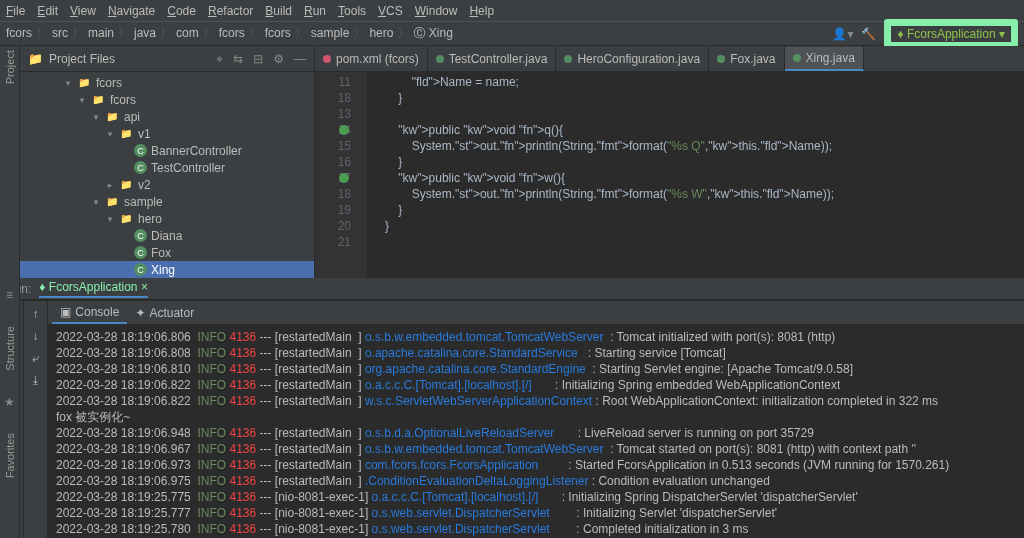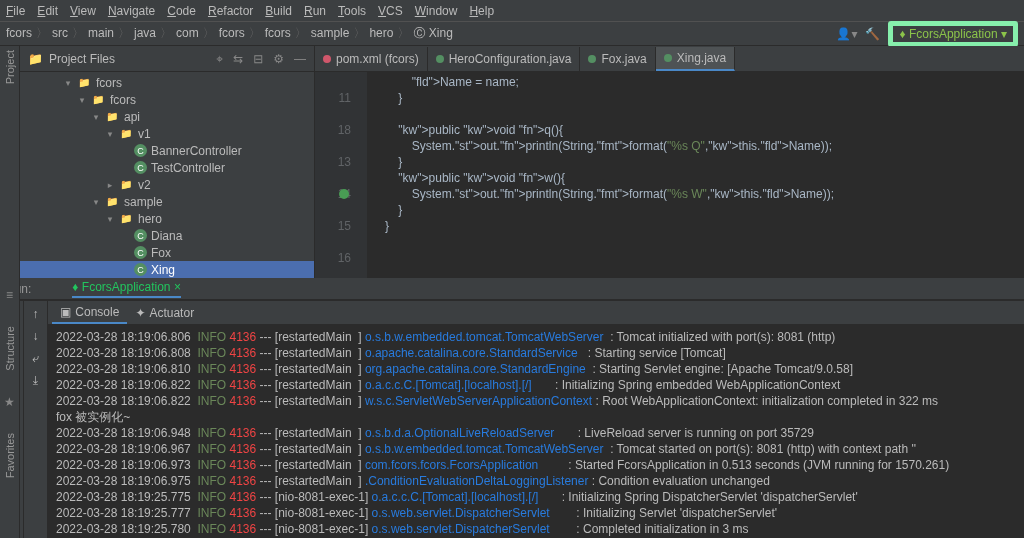--- a/index.html
+++ b/index.html
@@ -4,21 +4,21 @@
 <style>
 * { margin:0; padding:0; box-sizing:border-box; font-family:"Segoe UI",Arial,sans-serif; }
 body { background:#3c3f41; color:#bbbbbb; width:1024px; height:538px; overflow:hidden; font-size:12px; }
 .menubar { height:22px; background:#3c3f41; display:flex; align-items:center; padding:0 6px; border-bottom:1px solid #515151; }
 .menubar span { margin-right:12px; cursor:pointer; }
 .menubar span u { text-decoration:underline; }
 .crumb-row { height:24px; display:flex; align-items:center; padding:0 6px; background:#3c3f41; border-bottom:1px solid #2b2b2b; }
 .crumb-row .crumb { color:#bbbbbb; }
 .crumb-row .sep { color:#666; margin:0 4px; }
 .run-cfg { margin-left:auto; display:flex; align-items:center; gap:8px; }
-.run-cfg .cfg-box { border:5px solid #86efac; padding:1px 6px; border-radius:3px; color:#8bc34a; }
+.run-cfg .cfg-box { border:7px solid #86efac; padding:1px 6px; border-radius:3px; color:#8bc34a; }
 .main-area { display:flex; height:232px; }
 .left-tab { width:20px; background:#3c3f41; border-right:1px solid #2b2b2b; display:flex; flex-direction:column; align-items:center; padding-top:4px; gap:20px; }
 .vlabel { writing-mode:vertical-rl; transform:rotate(180deg); font-size:11px; color:#999; }
 .project-panel { width:295px; background:#3c3f41; border-right:1px solid #2b2b2b; display:flex; flex-direction:column; }
 .pp-header { height:26px; display:flex; align-items:center; padding:0 8px; border-bottom:1px solid #2b2b2b; }
 .pp-header .title { color:#bbbbbb; }
 .pp-header .icons { margin-left:auto; display:flex; gap:10px; color:#888; }
 .tree { flex:1; overflow:auto; font-size:12px; padding:2px 0; }
 .node { display:flex; align-items:center; height:17px; padding-left:4px; cursor:pointer; white-space:nowrap; }
 .node.selected { background:#4b6eaf; color:#fff; }
@@ -29,36 +29,36 @@
 .editor-area { flex:1; background:#2b2b2b; display:flex; flex-direction:column; }
 .tabs { height:26px; background:#3c3f41; display:flex; align-items:flex-end; border-bottom:1px solid #2b2b2b; overflow:hidden; }
 .tab { height:24px; display:flex; align-items:center; padding:0 8px; color:#bbbbbb; border-right:1px solid #2b2b2b; font-size:12px; cursor:pointer; gap:5px; white-space:nowrap; }
 .tab.active { background:#4e5254; border-bottom:2px solid #4a88c7; }
 .tab .dot { width:8px; height:8px; border-radius:4px; display:inline-block; }
 .dot.m { background:#d0576b; }
 .dot.p { background:#62b543; }
 .dot.c { background:#548f62; }
 .code { flex:1; display:flex; font-family:"JetBrains Mono","Consolas",monospace; font-size:12px; overflow:auto; }
 .gutter { width:52px; background:#313335; color:#606366; text-align:right; padding:2px 16px 2px 0; line-height:16px; position:relative; }
-.gutter .ln { height:16px; position:relative;margin-top:16px; }
+.gutter .ln { height:16px; position:relative; }
 .gutter .mark { position:absolute; right:2px; width:10px; height:10px; border-radius:5px; background:#499c54; top:3px; }
 .src { flex:1; padding:2px 0 2px 18px; line-height:16px; color:#a9b7c6; }
 .src .line { height:16px; white-space:pre; }
 .str { color:#6a8759; }
 .run-panel { height:260px; border-top:1px solid #2b2b2b; display:flex; background:#2b2b2b; }
 .run-toolbar { width:24px; background:#3c3f41; display:flex; flex-direction:column; align-items:center; gap:8px; padding:6px 0; border-right:1px solid #2b2b2b; }
 .run-toolbar .tb { width:16px; height:16px; font-size:12px; color:#999; cursor:pointer; }
 .run-toolbar2 { width:24px; background:#3c3f41; display:flex; flex-direction:column; align-items:center; gap:8px; padding:6px 0; border-right:1px solid #2b2b2b; }
 .run-body { flex:1; display:flex; flex-direction:column; }
 .run-tabs { height:24px; background:#3c3f41; display:flex; align-items:center; border-bottom:1px solid #2b2b2b; padding-left:4px; }
 .run-tabs .rt { padding:0 8px; height:22px; display:flex; align-items:center; gap:4px; cursor:pointer; }
 .run-tabs .rt.active { border-bottom:2px solid #4a88c7; }
 .run-title-row { height:22px; background:#3c3f41; display:flex; align-items:center; padding-left:6px; gap:8px; border-bottom:1px solid #2b2b2b; }
 .run-title-row .label { color:#999; }
-.run-title-row .cfg { color:#22c55e; border-bottom:2px solid #4a88c7; padding-bottom:2px;margin-left:33px; }
+.run-title-row .cfg { color:#86efac; border-bottom:2px solid #4a88c7; padding-bottom:2px; }
 .console { flex:1; background:#2b2b2b; font-family:"JetBrains Mono","Consolas",monospace; font-size:12px; line-height:16px; padding:4px 8px; overflow:auto; color:#bbbbbb; white-space:pre; }
 .console .ts { color:#bbbbbb; }
 .console .lvl { color:#6a8759; }
 .console .pid { color:#ef4444; }
 .console .thr { color:#bbbbbb; }
 .console .log { color:#287bde; }
 .console .msg { color:#bbbbbb; }
 .bottom-strip { position:absolute; left:0; top:278px; height:260px; width:20px; background:#3c3f41; border-right:1px solid #2b2b2b; display:flex; flex-direction:column; align-items:center; padding-top:10px; gap:24px; }
 .star { color:#888; }
 .play { color:#499c54; }
@@ -168,20 +168,21 @@
           <span class="toggle"></span>
           <span class="ico class">C</span>
           <span>Xing</span>
         </div>
       </div>
   </div>
 
   <div class="editor-area">
     <div class="tabs" id="etabs">
         <div class="tab"><span class="dot m"></span>pom.xml (fcors)</div>
+        <div class="tab"><span class="dot c"></span>TestController.java</div>
         <div class="tab"><span class="dot c"></span>HeroConfiguration.java</div>
         <div class="tab"><span class="dot c"></span>Fox.java</div>
         <div class="tab active"><span class="dot c"></span>Xing.java</div>
       </div>
     <div class="code">
       <div class="gutter" id="gutter">
           <div class="ln">11</div>
           <div class="ln">18</div>
           <div class="ln">13</div>
           <div class="ln">14<span class="mark"></span></div>

